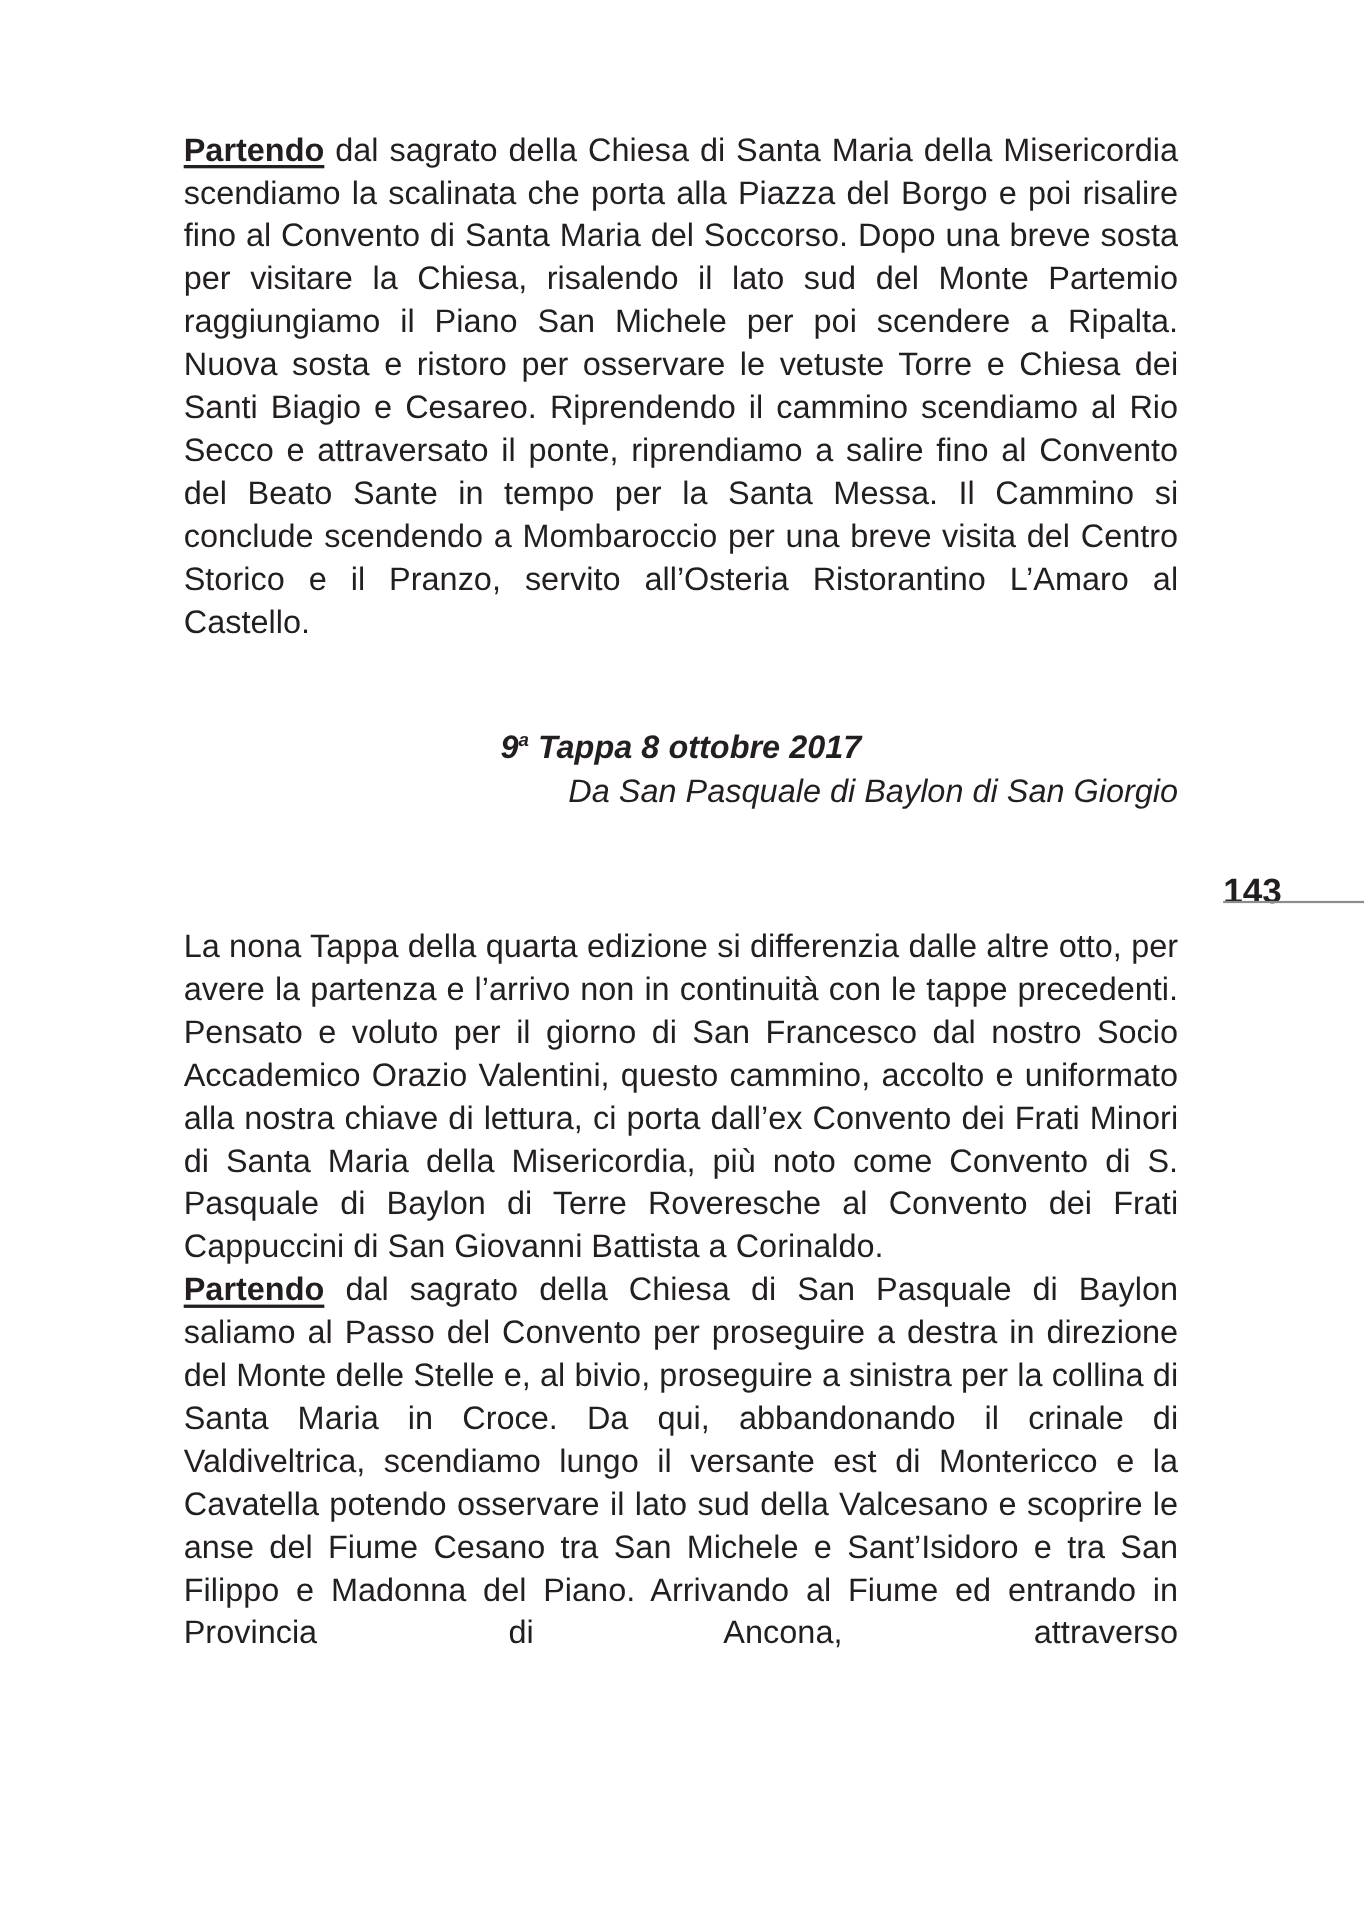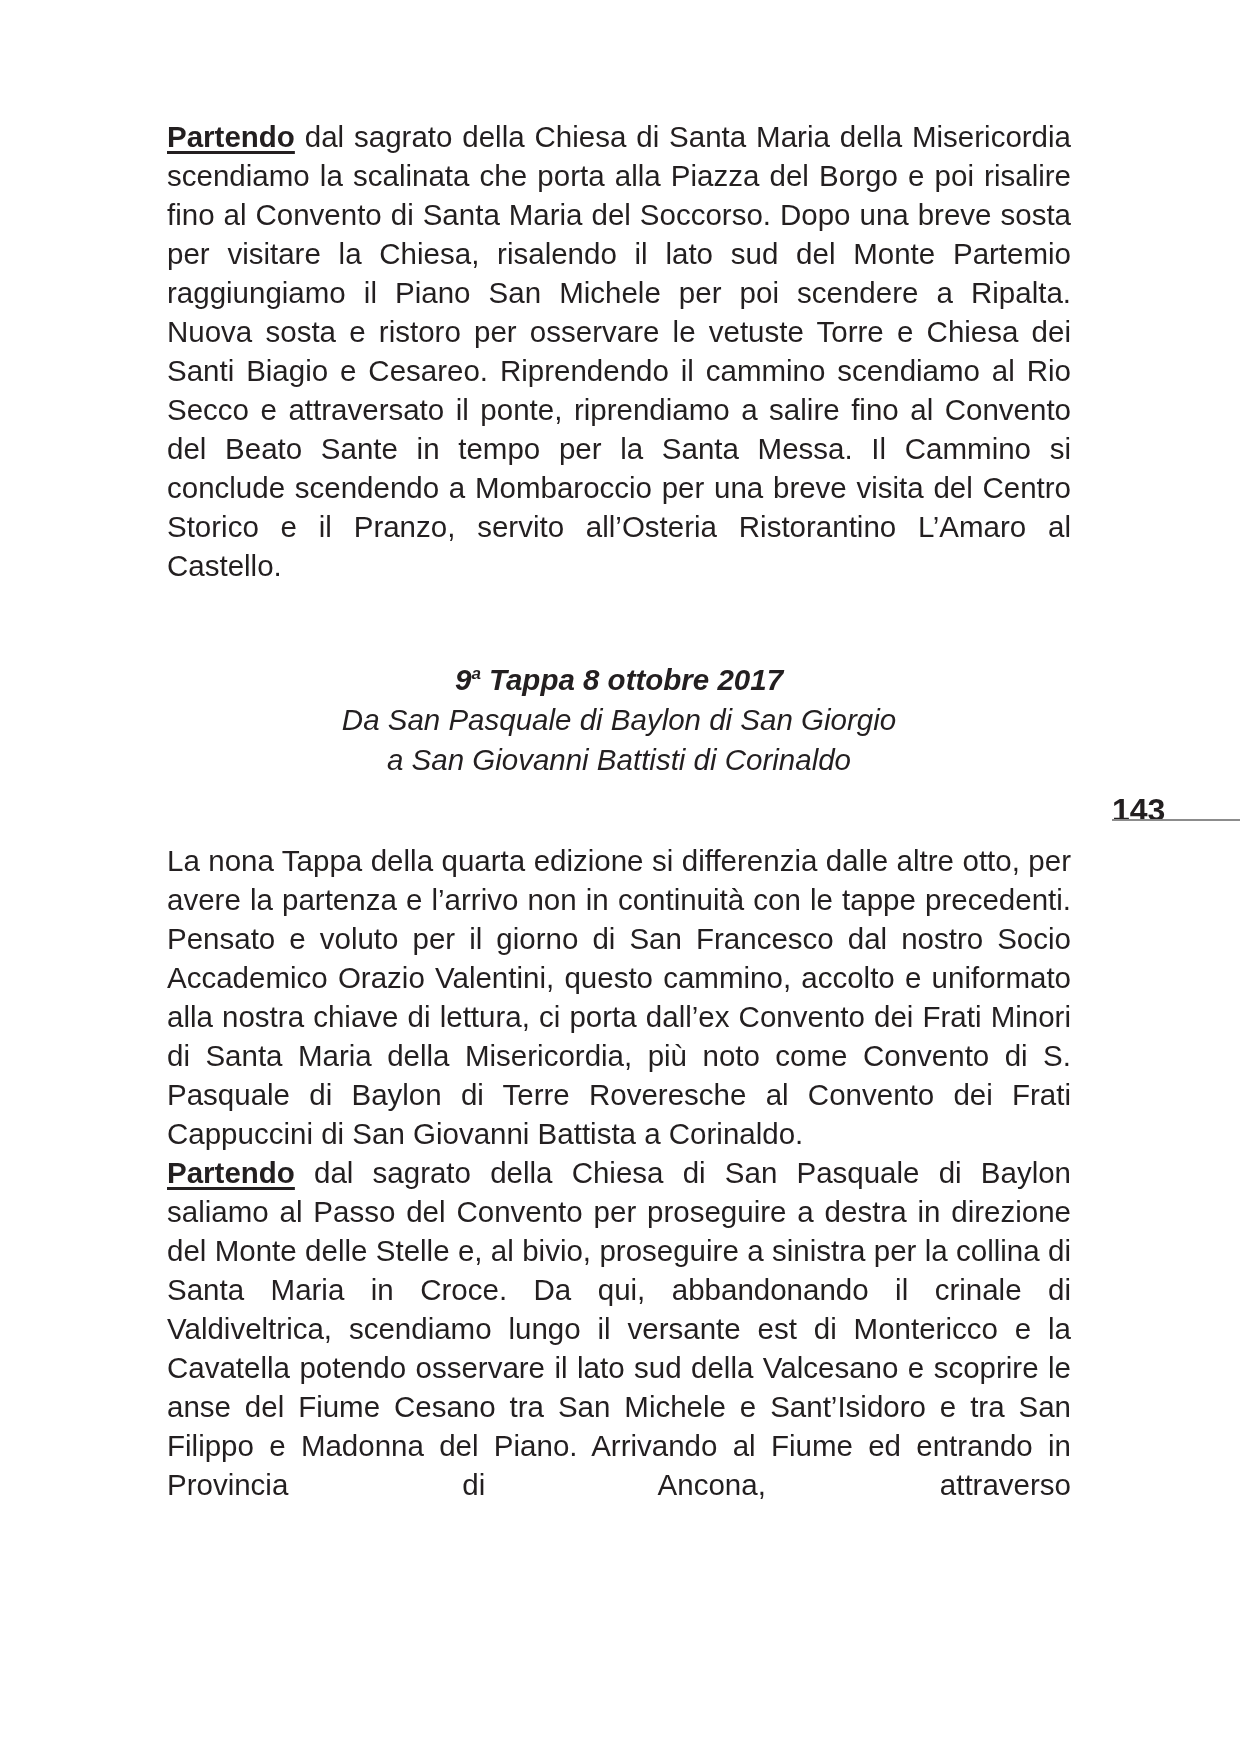--- a/index.html
+++ b/index.html
@@ -13,41 +13,40 @@
   }
   .text-block p { margin: 0; text-align: justify; text-align-last: left; }
   .lead { font-weight: bold; text-decoration: underline; text-decoration-thickness: 3px; text-underline-offset: 4px; margin-top: 22px; }
   #block1 { top: 117px; }
   .heading {
     position: absolute; left: 167px; width: 904px; text-align: center;
     font-family: "Liberation Sans", sans-serif; color: #231f20; font-style: italic;
   }
   #stage-title { top: 660px; font-size: 29.5px; font-weight: bold; line-height: 40px; }
   #stage-title sup { font-size: 17px; vertical-align: 11px; line-height: 0; }
-  #stage-sub1 { top: 700px; font-size: 29.5px; font-style: italic; line-height: 40px; }
+  #stage-sub1 { top: 700px; font-size: 29.5px; font-style: italic; line-height: 40px; text-align: right; }
   #stage-sub2 { top: 740px; font-size: 29.5px; font-style: italic; line-height: 40px; }
   #block2 { top: 841px; }
   .page-number {
     position: absolute; left: 1112px; top: 792px;
     font-family: "Liberation Sans", sans-serif; font-weight: bold; font-size: 32px; color: #231f20;
   }
   .page-rule { position: absolute; left: 1112px; top: 819px; width: 128px; height: 2px; background: #8c8c8c; }
 </style>
 </head>
 <body>
 
 <div class="page">
 
   <div class="text-block" id="block1">
     <p><span class="lead">Partendo</span><span> dal sagrato della Chiesa di Santa Maria della Misericordia scendiamo la scalinata che porta alla Piazza del Borgo e poi risalire fino al Convento di Santa Maria del Soccorso. Dopo una breve sosta per visitare la Chiesa, risalendo il lato sud del Monte Partemio raggiungiamo il Piano San Michele per poi scendere a Ripalta. Nuova sosta e ristoro per osservare le vetuste Torre e Chiesa dei Santi Biagio e Cesareo. Riprendendo il cammino scendiamo al Rio Secco e attraversato il ponte, riprendiamo a salire fino al Convento del Beato Sante in tempo per la Santa Messa. Il Cammino si conclude scendendo a Mombaroccio per una breve visita del Centro Storico e il Pranzo, servito all’Osteria Ristorantino L’Amaro al Castello.</span></p>
   </div>
 
   <div class="heading" id="stage-title"><span>9</span><sup>a</sup><span> Tappa 8 ottobre 2017</span></div>
   <div class="heading" id="stage-sub1">Da San Pasquale di Baylon di San Giorgio</div>
-  <div class="heading" id="stage-sub2">a San Giovanni Battisti di Corinaldo</div>
 
   <div class="page-number">143</div>
   <div class="page-rule"></div>
 
   <div class="text-block" id="block2">
     <p>La nona Tappa della quarta edizione si differenzia dalle altre otto, per avere la partenza e l’arrivo non in continuità con le tappe precedenti. Pensato e voluto per il giorno di San Francesco dal nostro Socio Accademico Orazio Valentini, questo cammino, accolto e uniformato alla nostra chiave di lettura, ci porta dall’ex Convento dei Frati Minori di Santa Maria della Misericordia, più noto come Convento di S. Pasquale di Baylon di Terre Roveresche al Convento dei Frati Cappuccini di San Giovanni Battista a Corinaldo.</p>
     <p style="text-align-last: justify;"><span class="lead">Partendo</span><span> dal sagrato della Chiesa di San Pasquale di Baylon saliamo al Passo del Convento per proseguire a destra in direzione del Monte delle Stelle e, al bivio, proseguire a sinistra per la collina di Santa Maria in Croce. Da qui, abbandonando il crinale di Valdiveltrica, scendiamo lungo il versante est di Montericco e la Cavatella potendo osservare il lato sud della Valcesano e scoprire le anse del Fiume Cesano tra San Michele e Sant’Isidoro e tra San Filippo e Madonna del Piano. Arrivando al Fiume ed entrando in Provincia di Ancona, attraverso</span></p>
   </div>
 
 </div>

